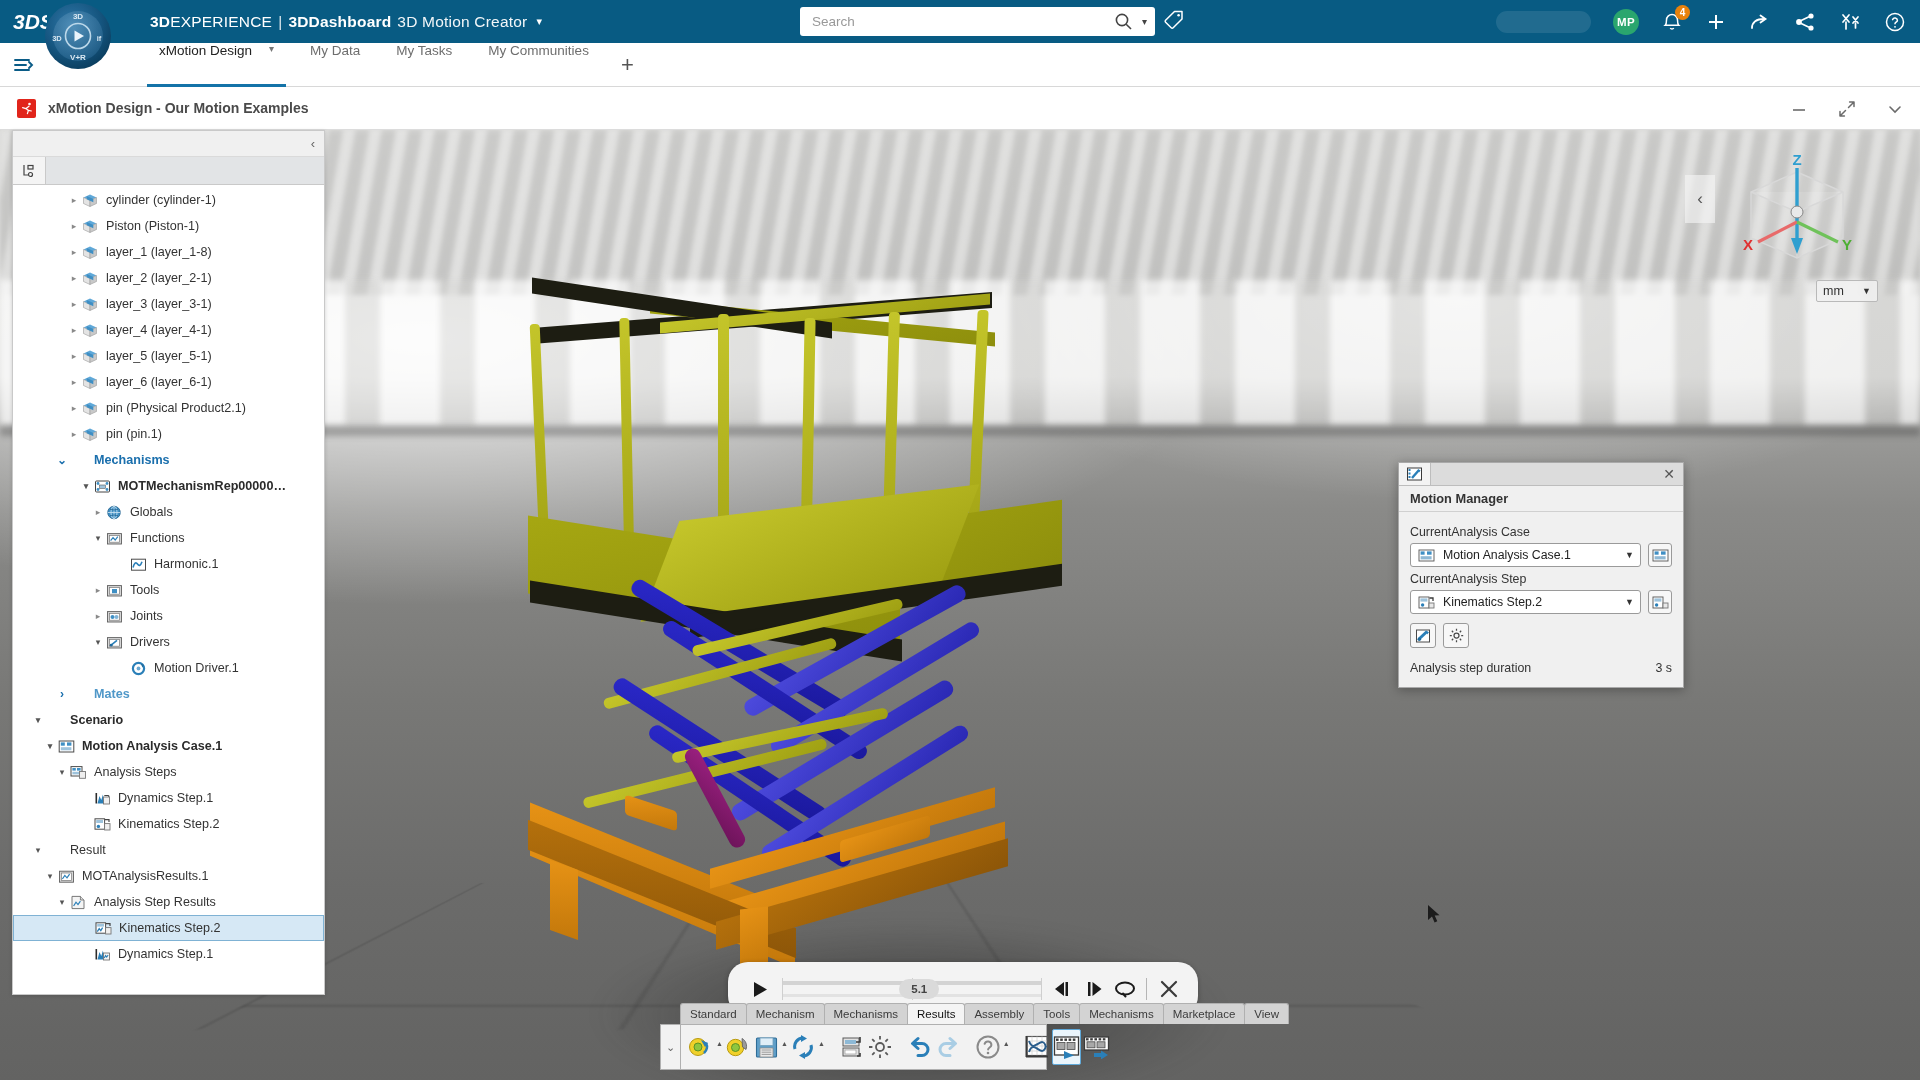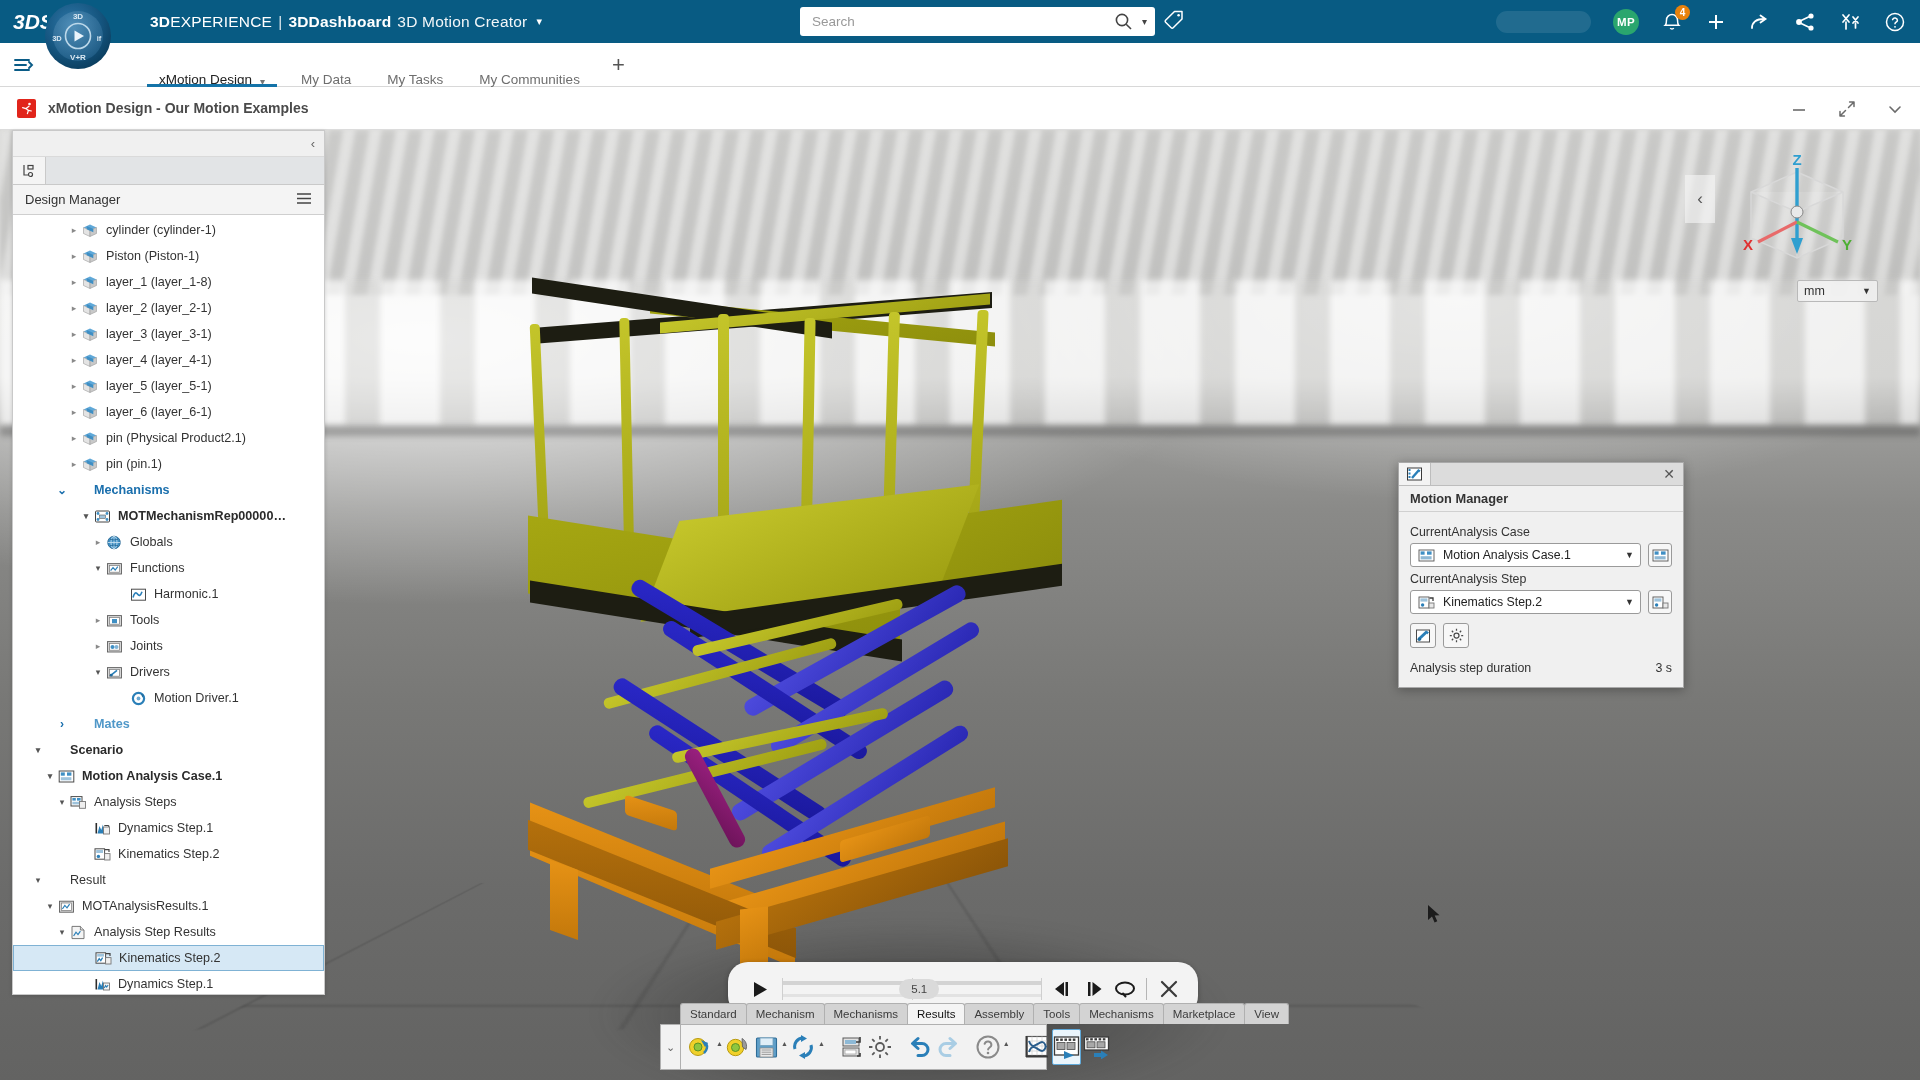--- a/index.html
+++ b/index.html
@@ -43,21 +43,21 @@
     font-weight:700; display:flex; align-items:center; justify-content:center;
     padding:0 3px; }
 
   
   .tabstrip { position:absolute; left:0; top:43px; width:1920px; height:44px;
     background:#fff; border-bottom:1px solid #d8d8d8; display:flex;
     align-items:center; }
   .hamb { width:46px; height:44px; display:flex; align-items:center;
     justify-content:center; color:#0a5c87; }
   .tabs { display:flex; align-items:stretch; height:44px; margin-left:95px; }
-  .tab { display:flex; align-items:flex-end; gap:8px; padding:0 18px;
+  .tab { display:flex; align-items:flex-start; gap:17px; padding:0 18px;
     font-size:13.5px; color:#6e6e6e; cursor:pointer; position:relative; }
   .tab.active { color:#222; }
   .tab.active:after { content:""; position:absolute; left:6px; right:6px;
     bottom:0; height:3px; background:#1473a8; }
   .tab .chev { font-size:10px; color:#777; }
   .tab-plus { display:flex; align-items:center; padding:0 14px; color:#555;
     font-size:22px; font-weight:300; cursor:pointer; }
 
   
   .apptitle { position:absolute; left:0; top:87px; width:1920px; height:43px;
@@ -112,21 +112,21 @@
   .org { background:linear-gradient(160deg,#e69215,#c3780b); }
   .org-d { background:linear-gradient(160deg,#b4700c,#8d5608); }
   .mag { background:linear-gradient(160deg,#9b2080,#6c1359); }
   .dark { background:#1d1d12; }
 
   
   .navcube { position:absolute; right:50px; top:20px; width:145px; height:125px; }
   .vp-collapse { position:absolute; right:205px; top:45px; width:30px; height:48px;
     background:rgba(245,245,245,.62); display:flex; align-items:center;
     justify-content:center; color:#555; font-size:17px; cursor:pointer; }
-  .unitsel { position:absolute; right:42px; top:150px; width:81px; height:22px;
+  .unitsel { position:absolute; right:42px; top:150px; width:62px; height:22px;
     background:rgba(240,240,240,.88); border:1px solid #b9b9b9; border-radius:2px;
     display:flex; align-items:center; justify-content:space-between;
     padding:0 6px; font-size:12.5px; color:#333; cursor:pointer; }
 
   
   .tree-panel { position:absolute; left:12px; top:130px; width:313px; height:865px;
     background:#fff; border:1px solid #c9c9c9; display:flex; flex-direction:column;
     box-shadow:0 1px 4px rgba(0,0,0,.16); }
   .tp-top { height:26px; background:#f0f0f0; border-bottom:1px solid #dadada;
     display:flex; align-items:center; justify-content:flex-end; padding-right:9px;
@@ -181,21 +181,21 @@
   .mm-btnrow { display:flex; gap:7px; margin:9px 0 4px; }
   .mm-btn { width:26px; height:25px; border:1px solid #9a9a9a; border-radius:3px;
     background:#f7f7f7; display:flex; align-items:center; justify-content:center;
     cursor:pointer; }
   .mm-dur { display:flex; justify-content:space-between; align-items:center;
     font-size:12.4px; color:#333; margin-top:13px; }
 
   
   .playbar { position:absolute; left:728px; top:962px; width:470px; height:54px;
     background:#f3f3f3; border-radius:20px; display:flex; align-items:center;
-    padding:0 14px; box-shadow:0 1px 5px rgba(0,0,0,.28); }
+    padding:0 14px; box-shadow:0 1px 5px rgba(0,0,0,.28);font-weight:bold; }
   .pb-play { width:34px; display:flex; align-items:center; justify-content:center;
     cursor:pointer; }
   .pb-slider { position:relative; flex:1; height:22px; margin:0 6px;
     display:flex; align-items:center; }
   .pb-track { position:absolute; left:0; right:0; top:3px; height:4px;
     background:#d3d3d3; }
   .pb-track2 { position:absolute; left:0; right:0; bottom:3px; height:3px;
     background:#e2e2e2; }
   .pb-tick { position:absolute; left:50%; top:0; width:1px; height:22px;
     background:#cfcfcf; }
@@ -488,30 +488,20 @@
   </div>
   <div class="tp-tabrow">
     <div class="tp-tab">
       <svg width="16" height="15" viewBox="0 0 16 15" stroke="#444" stroke-width="1.2" fill="none">
           <path d="M3 2v10h4"></path>
           <rect x="7" y="2.5" width="5" height="3.5"></rect>
           <circle cx="9.5" cy="11.5" r="2"></circle>
         </svg>
     </div>
   </div>
-  <div class="tp-hdr">
-    <span>Design Manager</span>
-    <span>
-      <svg width="16" height="13" viewBox="0 0 16 13" stroke="#444" stroke-width="1.5">
-          <line x1="1" y1="2" x2="15" y2="2"></line>
-          <line x1="1" y1="6.5" x2="15" y2="6.5"></line>
-          <line x1="1" y1="11" x2="15" y2="11"></line>
-        </svg>
-    </span>
-  </div>
   <div class="tp-body" id="tree-body">
       <div class="row">
         <span class="arrow" style="margin-left: 54px;">▸</span>
         <span class="ti">
           <svg width="16" height="15" viewBox="0 0 16 15">
             <polygon points="8,1.5 14.5,4.5 8,7.5 1.5,4.5" fill="#5fa8d8"></polygon>
             <polygon points="1.5,4.5 8,7.5 8,13.5 1.5,10.5" fill="#e4e4e4" stroke="#9a9a9a" stroke-width=".6"></polygon>
             <polygon points="14.5,4.5 8,7.5 8,13.5 14.5,10.5" fill="#c9c9c9" stroke="#9a9a9a" stroke-width=".6"></polygon>
             <polygon points="4.8,3 11.3,6 11.3,9.3 4.8,6.3" fill="#3f8fc4"></polygon>
           </svg>

